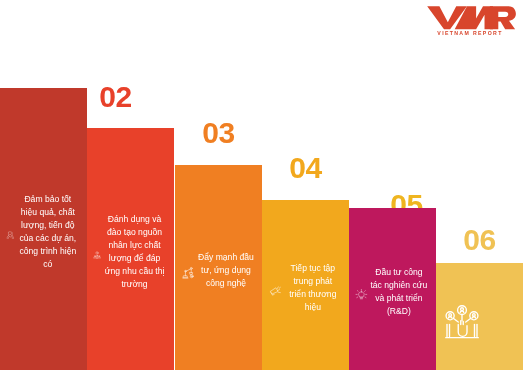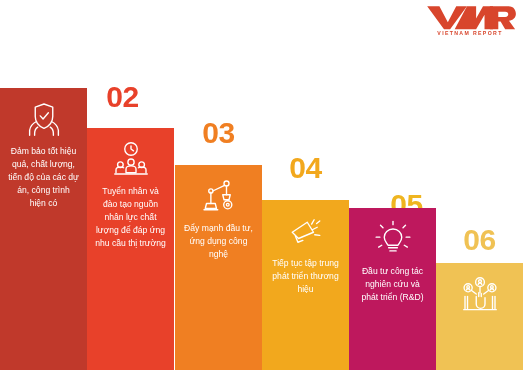--- a/index.html
+++ b/index.html
@@ -47,21 +47,20 @@
   }
 
   
   .col {
     position: absolute;
     bottom: 0;
     width: 87px;
     box-sizing: border-box;
     padding: 0 6px;
     display: flex;
-    flex-direction: column;
     align-items: center;
   }
   .col-number {
     position: absolute;
     left: 0;
     width: 87px;
     text-align: center;
     font-size: 30px;
     font-weight: bold;
     letter-spacing: -0.5px;
@@ -111,21 +110,21 @@
     <span class="logo-mark">
       <svg viewBox="0 0 120 34" width="96" height="26" aria-hidden="true">
         <path d="M4 3 L20 3 L31 24 L42 3 L56 3 L34 33 L26 33 Z" fill="#D8452C"></path>
         <path d="M40 33 L56 3 L68 3 L68 19 L77 3 L90 3 L90 33 L79 33 L79 14 L68 33 Z" fill="#D8452C"></path>
         <path d="M86 3 L110 3 C118 3 120 9 120 13 C120 18 116 21 111 22 L119 33 L106 33 L100 23 L97 23 L97 33 L86 33 Z M97 10 L97 17 L106 17 C109 17 110 15 110 13.5 C110 11.5 109 10 106 10 Z" fill="#D8452C"></path>
       </svg>
     </span>
     <span class="logo-sub">VIETNAM REPORT</span>
   </div>
 
-  <div class="col-number" id="num-2" style="left:79px;">02</div>
+  <div class="col-number" id="num-2" style="left:72px;">02</div>
   <div class="col-number" id="num-3" style="left:175px;">03</div>
   <div class="col-number" id="num-4" style="left:262px;">04</div>
   <div class="col-number" id="num-5" style="left:363px;">05</div>
   <div class="col-number" id="num-6" style="left:436px;">06</div>
 
   <div class="col" id="col-1">
     <span class="col-icon">
       <svg viewBox="0 0 64 64" fill="none" stroke="#ffffff" stroke-width="2.2" stroke-linecap="round" stroke-linejoin="round">
         <path d="M32 8 L46 13 V28 C46 38 39 44 32 47 C25 44 18 38 18 28 V13 Z"></path>
         <path d="M26 27 L30.5 32 L39 22"></path>
@@ -145,21 +144,21 @@
         <path d="M32 11 V16 L36 19"></path>
         <circle cx="32" cy="37" r="5"></circle>
         <path d="M24 54 V48 C24 44.5 27.5 43 32 43 C36.5 43 40 44.5 40 48 V54 Z"></path>
         <circle cx="15" cy="41" r="4.5"></circle>
         <path d="M8 54 V49 C8 46 11 45 15 45 C17 45 19 45.3 20.3 46"></path>
         <circle cx="49" cy="41" r="4.5"></circle>
         <path d="M56 54 V49 C56 46 53 45 49 45 C47 45 45 45.3 43.7 46"></path>
         <path d="M6 56 H58"></path>
       </svg>
     </span>
-    <div class="col-text">Tuyển nhân và đào tạo nguồn nhân lực chất lượng để đáp ứng nhu cầu thị trường</div>
+    <div class="col-text">Đánh dụng và đào tạo nguồn nhân lực chất lượng để đáp ứng nhu cầu thị trường</div>
   </div>
 
   <div class="col" id="col-3">
     <span class="col-icon">
       <svg viewBox="0 0 64 64" fill="none" stroke="#ffffff" stroke-width="2.2" stroke-linecap="round" stroke-linejoin="round">
         <circle cx="44" cy="12" r="4"></circle>
         <path d="M41 15 L22 24"></path>
         <path d="M19 26 L19 44"></path>
         <circle cx="19" cy="24" r="3.4"></circle>
         <path d="M44 16 L44 30"></path>

